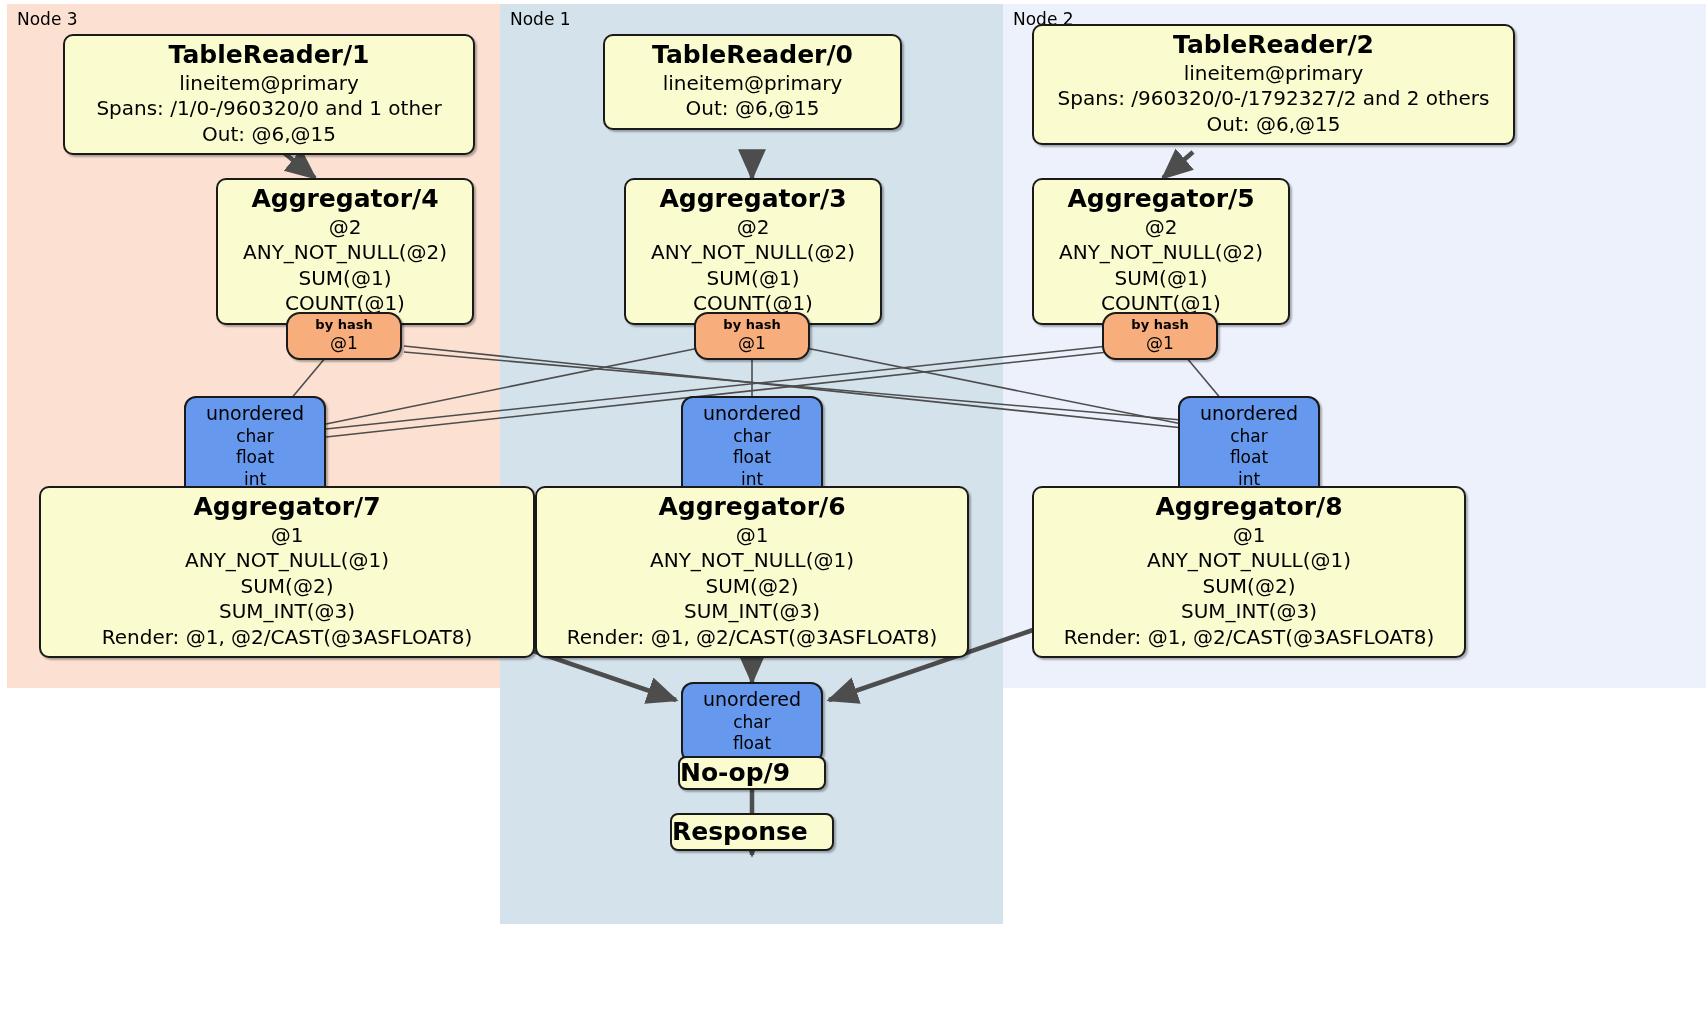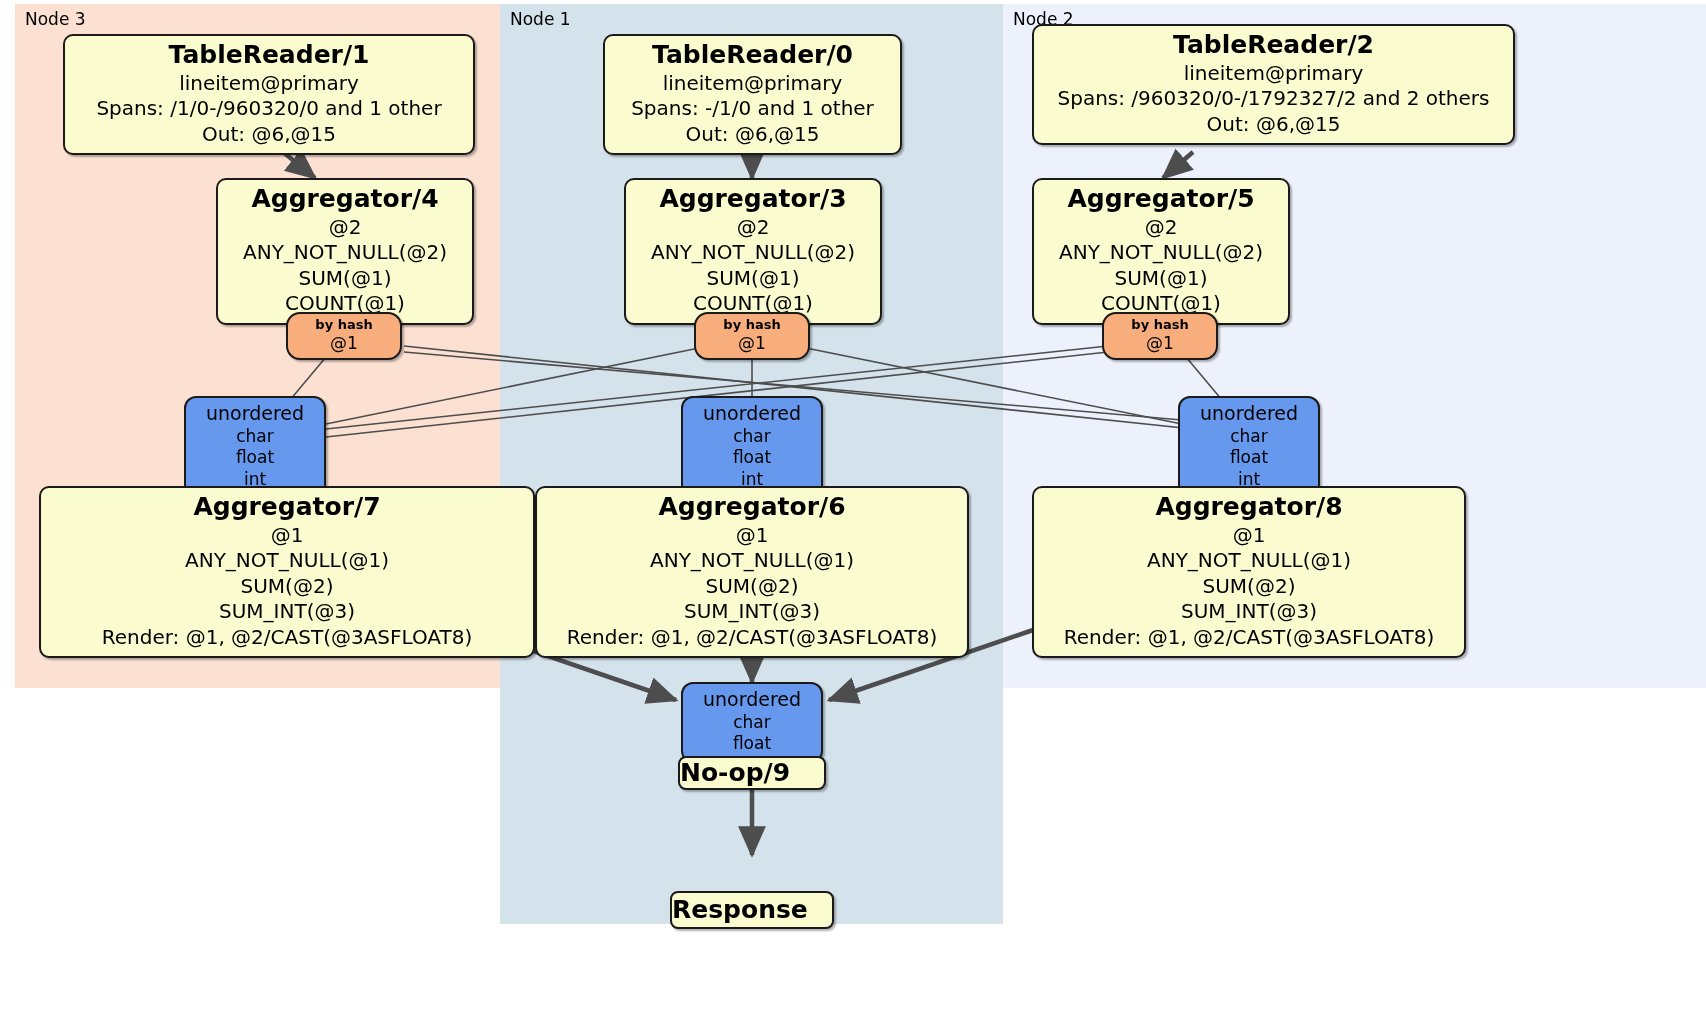--- a/index.html
+++ b/index.html
@@ -26,21 +26,21 @@
   .region-label {
     position: absolute;
     top: 6px;
     left: 10px;
     font-size: 17px;
     color: #000000;
     font-family: "DejaVu Sans", "Liberation Sans", sans-serif;
     line-height: 1.1;
     white-space: nowrap;
   }
-  #region-node3 { left: 7px;    top: 4px;  width: 493px;  height: 684px; background: #fce1d3; margin-left: 8px; }
+  #region-node3 { left: 7px;    top: 4px;  width: 493px;  height: 684px; background: #fce1d3; }
   #region-node1 { left: 500px;  top: 4px;  width: 503px;  height: 920px; background: #d4e2ec; }
   #region-node2 { left: 1003px; top: 4px;  width: 703px;  height: 684px; background: #edf1fb; }
 
   
   #edges {
     position: absolute;
     left: 0; top: 0;
     width: 1706px;
     height: 1016px;
     pointer-events: none;
@@ -199,21 +199,20 @@
     <span class="ln">@1</span>
     <span class="ln">ANY_NOT_NULL(@1)</span>
     <span class="ln">SUM(@2)</span>
     <span class="ln">SUM_INT(@3)</span>
     <span class="ln">Render: @1, @2/CAST(@3ASFLOAT8)</span>
   </div>
 
   <div class="proc" id="tr0" style="left:603px; top:34px; width:299px;">
     <span class="ttl">TableReader/0</span>
     <span class="ln">lineitem@primary</span>
-    <span class="ln">Spans: -/1/0 and 1 other</span>
     <span class="ln">Out: @6,@15</span>
   </div>
 
   <div class="proc" id="ag3" style="left:624px; top:178px; width:258px;">
     <span class="ttl">Aggregator/3</span>
     <span class="ln">@2</span>
     <span class="ln">ANY_NOT_NULL(@2)</span>
     <span class="ln">SUM(@1)</span>
     <span class="ln">COUNT(@1)</span>
   </div>
@@ -242,21 +241,21 @@
   <div class="sync" id="syf" style="left:681px; top:682px; width:142px;">
     <span class="ttl">unordered</span>
     <span class="ln">char</span>
     <span class="ln">float</span>
   </div>
 
   <div class="noop" id="nop" style="left:678px; top:756px; width:148px; height:34px;">
     <span>No-op/9</span>
   </div>
 
-  <div class="response" id="rsp" style="left:670px; top:891px; width:164px; height:38px;">
+  <div class="response" id="rsp" style="left:670px; top:813px; width:164px; height:38px;">
     <span>Response</span>
   </div>
 
   <div class="proc" id="tr2" style="left:1032px; top:24px; width:483px;">
     <span class="ttl">TableReader/2</span>
     <span class="ln">lineitem@primary</span>
     <span class="ln">Spans: /960320/0-/1792327/2 and 2 others</span>
     <span class="ln">Out: @6,@15</span>
   </div>
 

